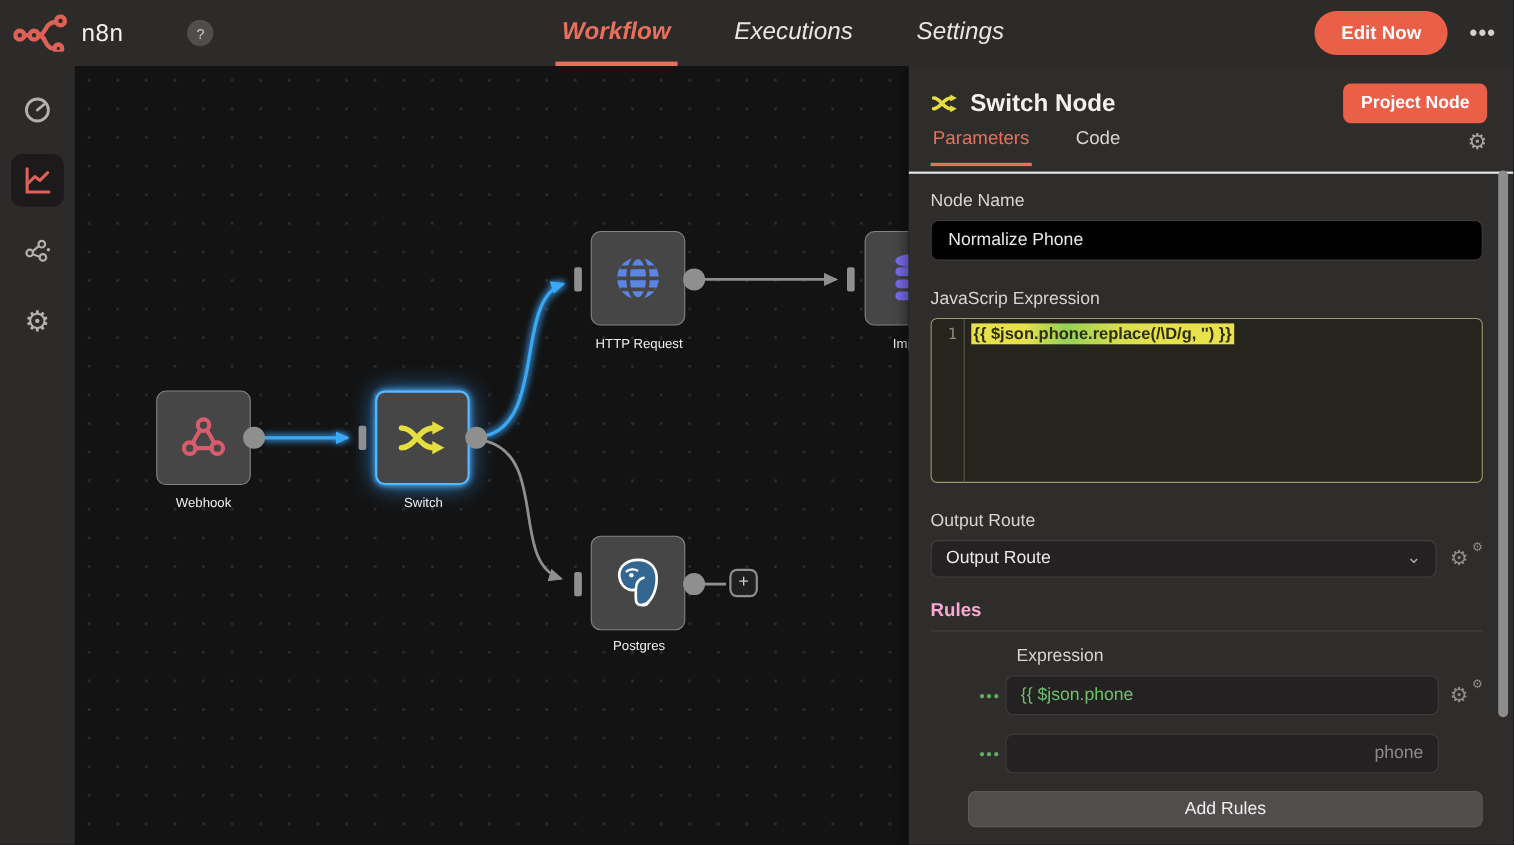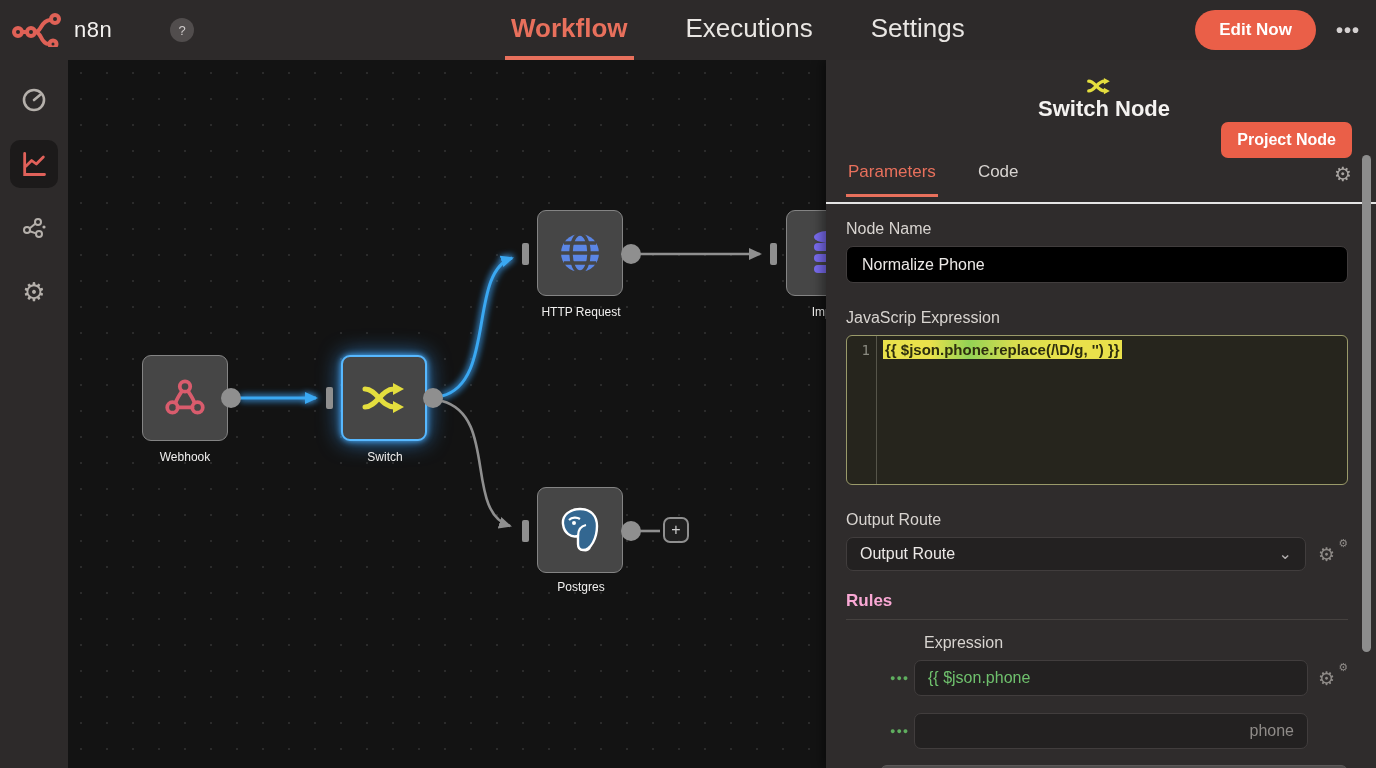--- a/index.html
+++ b/index.html
@@ -8,22 +8,22 @@
   .app { width:1376px; height:768px; display:flex; flex-direction:column; }
 
   
   .topbar { height:60px; background:#2d2a2a; display:flex; align-items:center;
     position:relative; flex:0 0 60px; z-index:5; }
   .brand-wrap { display:flex; align-items:center; padding-left:12px; gap:10px; }
   .brand-text { color:#f4f2f0; font-size:22px; letter-spacing:.5px; }
   .help-badge { width:24px; height:24px; border-radius:50%; background:#514d4d; color:#cfcbcb;
     font-size:13px; display:flex; align-items:center; justify-content:center; margin-left:58px; }
   .top-tabs { position:absolute; left:505px; top:0; height:60px; display:flex; gap:46px; }
-  .top-tab { height:60px; display:flex; align-items:center; color:#e9e6e3; font-size:26px;
-    cursor:pointer; border-bottom:4px solid transparent; padding:0 6px; }
+  .top-tab { height:60px; display:flex; align-items:center; color:#e9e6e3; font-size:22px;
+    cursor:pointer; border-bottom:4px solid transparent; padding:0 6px;font-style:italic; }
   .top-tab.active { color:#e8705c; border-bottom-color:#e8705c; font-weight:bold; }
   .topbar-right { position:absolute; right:16px; display:flex; align-items:center; gap:20px; }
   .edit-btn { background:#ea5f48; color:#fff; font-size:17px; font-weight:bold;
     border:none; border-radius:21px; padding:10px 24px; cursor:pointer; }
   .overflow { color:#d4d0d0; font-size:20px; font-weight:bold; letter-spacing:1px; cursor:pointer; }
 
   
   .body { flex:1; display:flex; min-height:0; }
 
   
@@ -46,21 +46,21 @@
   .node-label { position:absolute; color:#f0efee; font-size:12px; text-align:center;
     width:170px; pointer-events:none; }
   .edges { position:absolute; left:0; top:0; width:758px; height:708px; pointer-events:none; }
   .plus-btn { position:absolute; left:595px; top:457px; width:26px; height:26px;
     border:2px solid #8f8f8f; border-radius:7px; color:#cfcfcf; background:rgba(40,40,40,.6);
     display:flex; align-items:center; justify-content:center; font-size:16px; cursor:pointer; }
 
   
   .panel { width:550px; background:#2f2c2c; position:relative; overflow:hidden;
     box-shadow:-4px 0 10px rgba(0,0,0,.4); }
-  .panel-header { display:flex; align-items:center; padding:16px 24px 0 20px;flex-direction:column; }
+  .panel-header { display:flex; align-items:center; padding:16px 24px 0 20px; }
   .panel-title { color:#f4f2f0; font-size:22px; font-weight:bold; margin-left:10px; }
   .project-btn { margin-left:auto; background:#ea5f48; color:#fff; font-size:16px;
     font-weight:bold; border:none; border-radius:7px; padding:9px 16px; cursor:pointer; }
   .panel-tabs { display:flex; align-items:flex-start; margin-top:4px; padding:0 24px 0 20px;
     border-bottom:2px solid #e5e5e5; height:42px; }
   .panel-tab { font-size:17px; color:#d8d4d1; padding:0 2px 12px 2px; margin-right:38px;
     cursor:pointer; border-bottom:3px solid transparent; }
   .panel-tab.active { color:#e8705c; border-bottom-color:#e8705c; }
   .panel-gear { margin-left:auto; padding-bottom:10px; }
   .gear-glyph { font-size:20px; color:#a9a5a2; cursor:pointer; }

